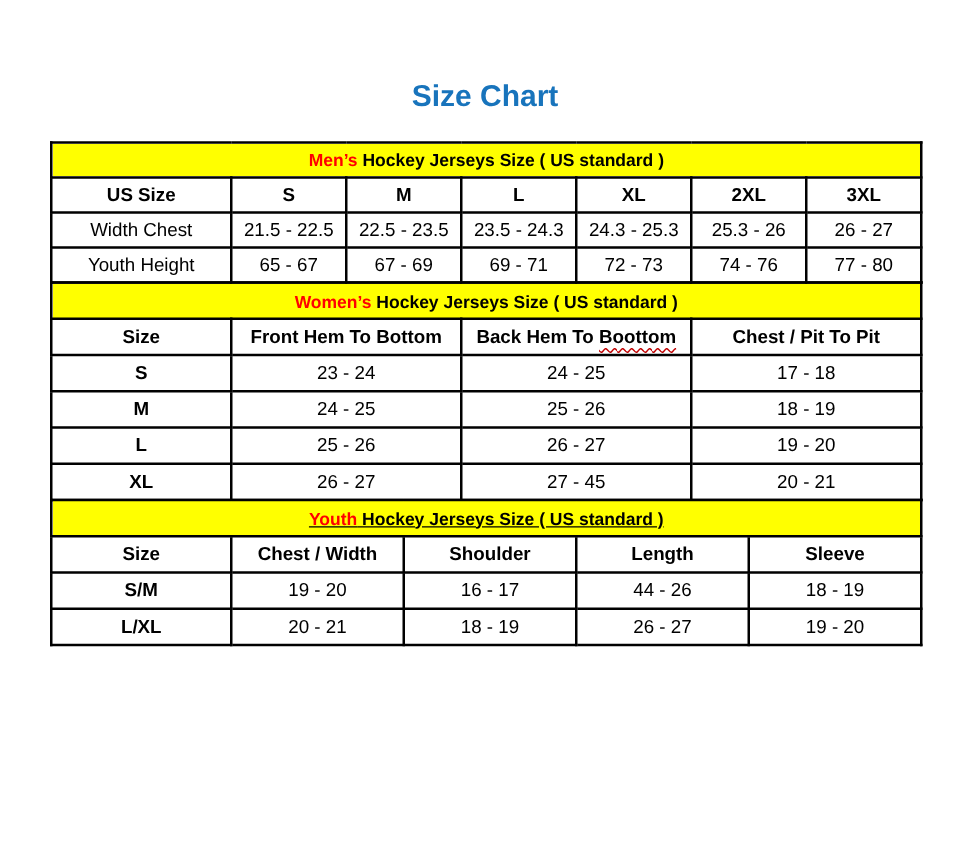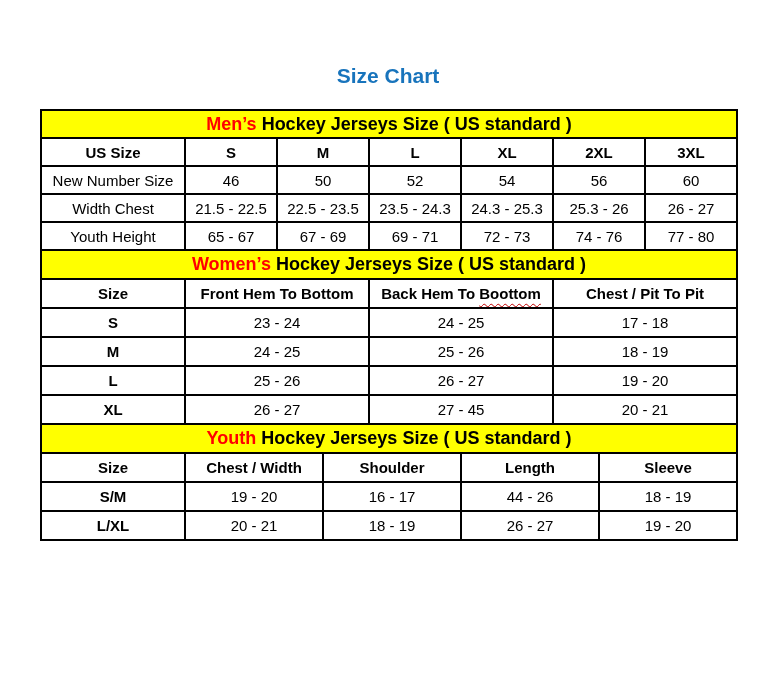--- a/index.html
+++ b/index.html
@@ -12,21 +12,21 @@
     overflow: hidden;
   }
   .page {
     width: 776px;
     height: 692px;
     position: relative;
   }
   .page-title {
     padding-top: 64px;
     text-align: center;
-    font-size: 21px;
+    font-size: 24px;
     font-weight: bold;
     color: #1874bc;
     letter-spacing: 0px;
   }
   .table-stack {
     width: 696px;
     margin: 21px 0 0 40px;
   }
   table {
     width: 696px;
@@ -40,27 +40,27 @@
     text-align: center;
     vertical-align: middle;
     font-size: 15px;
     padding: 0 2px;
     overflow: hidden;
     white-space: nowrap;
   }
   td.band {
     background: #ffff00;
     font-weight: bold;
-    font-size: 18px;
+    font-size: 14px;
     margin-top: 35px;
   }
   .band-red { color: #ff0000; }
   .mens-band   { height: 39px; }
   .womens-band { height: 31px; }
-  .youth-band  { height: 28px; }
+  .youth-band  { height: 28px; text-decoration: underline; }
   .mens-table td, .mens-table th { height: 28px; }
   .womens-table td, .womens-table th { height: 29px; }
   .youth-table td, .youth-table th { height: 29px; }
   th { font-weight: bold; margin-left: 24px; }
   td.row-label { font-weight: bold; }
   .mens-table td.row-label { font-weight: normal; }
   .mens-table tr.header-row th { font-weight: bold; }
   .squiggle {
     text-decoration-line: underline;
     text-decoration-style: wavy;
@@ -95,29 +95,20 @@
       <tr class="header-row">
         <th>US Size</th>
         <th>S</th>
         <th>M</th>
         <th>L</th>
         <th>XL</th>
         <th>2XL</th>
         <th>3XL</th>
       </tr>
       <tr>
-        <td class="row-label">New Number Size</td>
-        <td>46</td>
-        <td>50</td>
-        <td>52</td>
-        <td>54</td>
-        <td>56</td>
-        <td>60</td>
-      </tr>
-      <tr>
         <td class="row-label">Width Chest</td>
         <td>21.5 - 22.5</td>
         <td>22.5 - 23.5</td>
         <td>23.5 - 24.3</td>
         <td>24.3 - 25.3</td>
         <td>25.3 - 26</td>
         <td>26 - 27</td>
       </tr>
       <tr>
         <td class="row-label">Youth Height</td>

